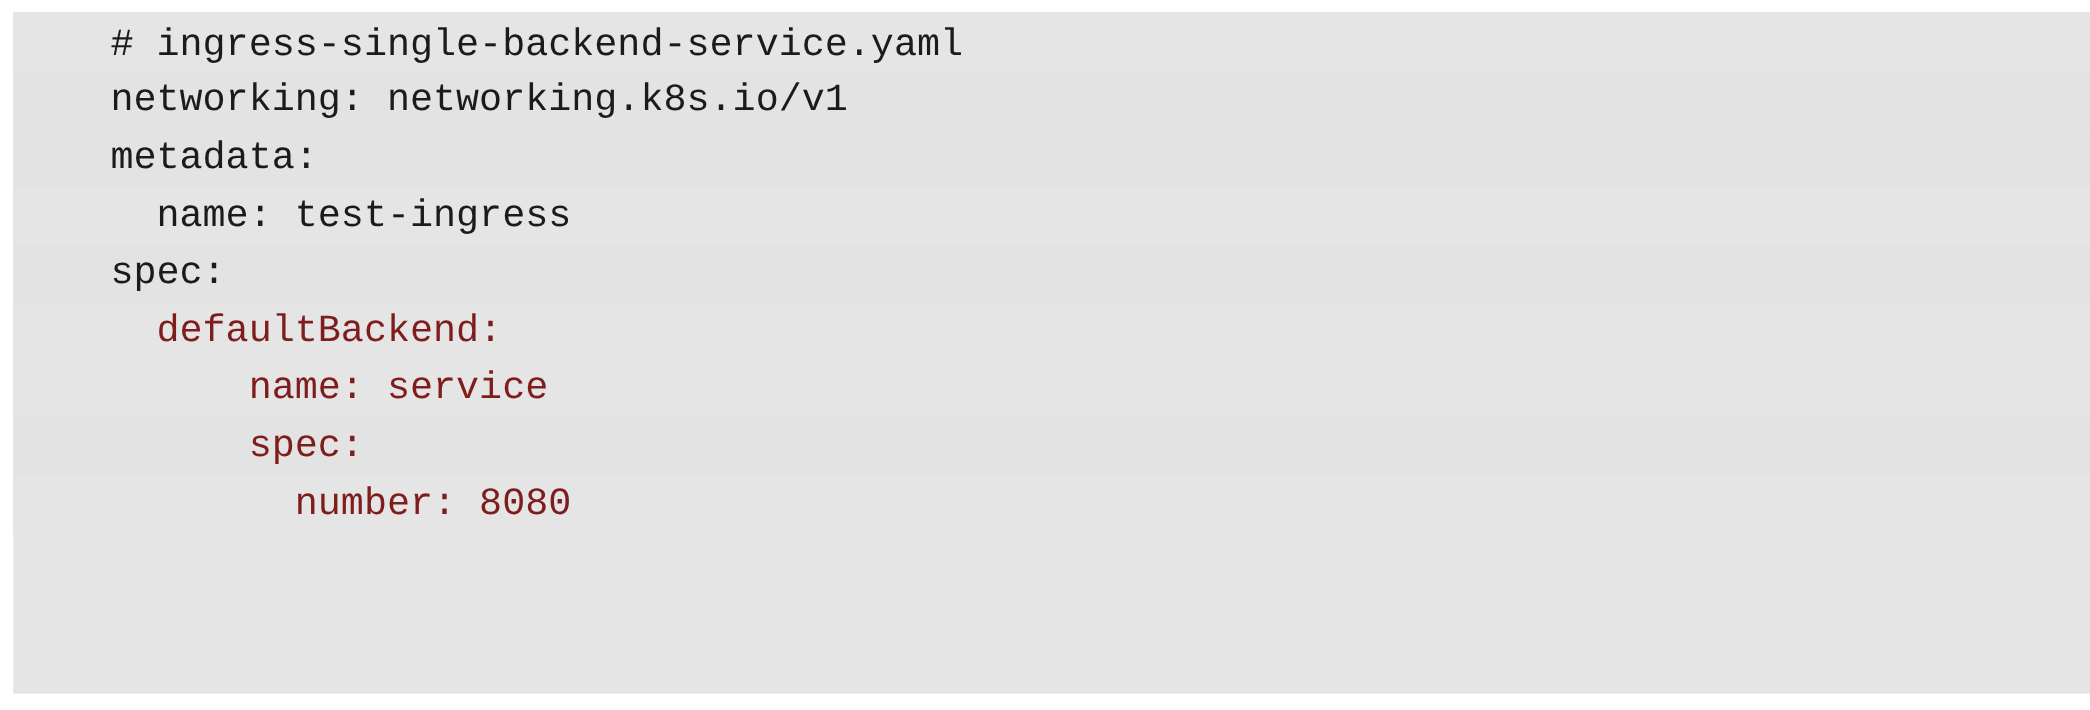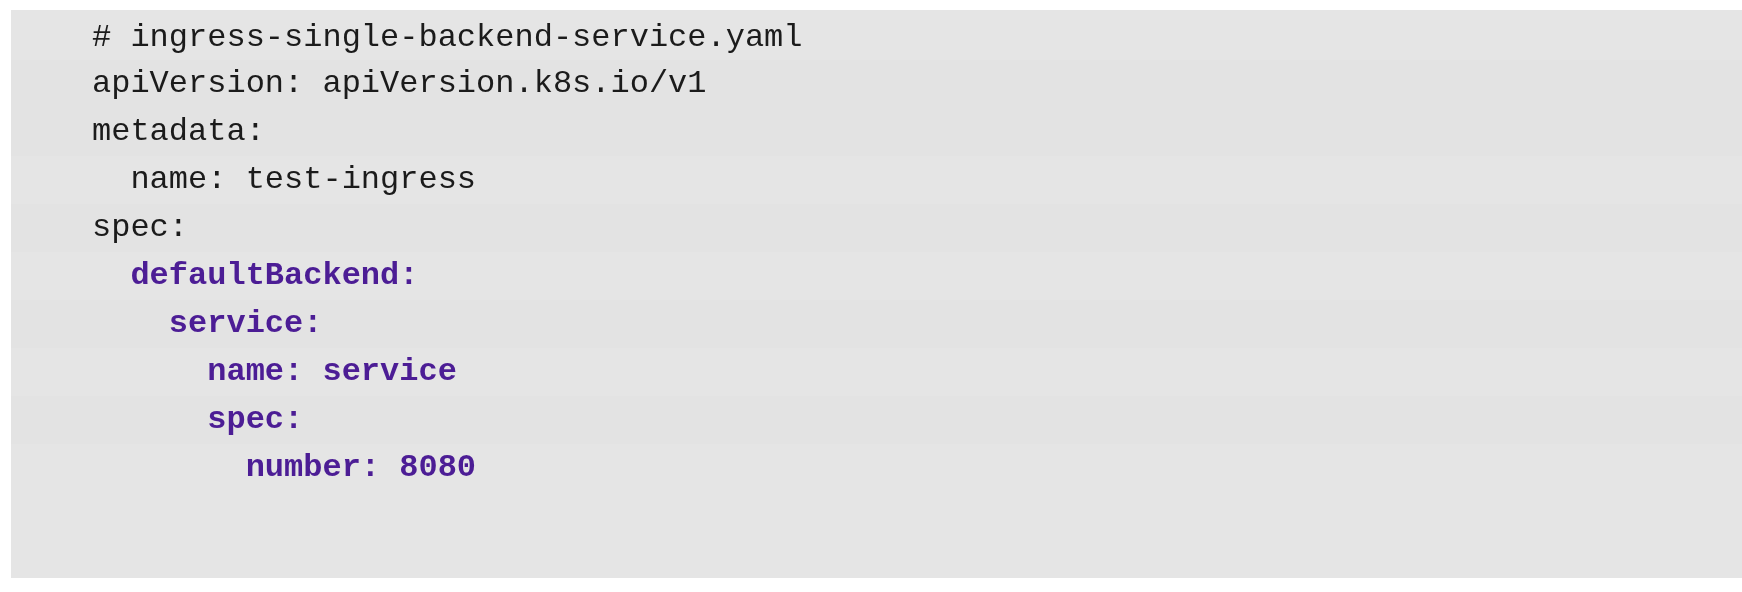--- a/index.html
+++ b/index.html
@@ -30,35 +30,34 @@
     white-space: pre;
     padding-left: 81px;
     letter-spacing: 0px;
     background: #e5e5e5;
     box-sizing: border-box;
   }
   .code-line.alt {
     background: #e3e3e3;
   }
   .code-line.bold {
-    font-weight: bold;
-    color: #4c1d95;
+    font-weight: normal;
+    color: #7f1d1d;
   }
   .code-line:first-child {
     height: 50px;
     line-height: 56px;
   }
 </style>
 </head>
 <body>
 
 <div id="code-block">
   <div class="code-line"># ingress-single-backend-service.yaml</div>
-  <div class="code-line alt">apiVersion: apiVersion.k8s.io/v1</div>
+  <div class="code-line alt">networking: networking.k8s.io/v1</div>
   <div class="code-line alt">metadata:</div>
   <div class="code-line">  name: test-ingress</div>
   <div class="code-line alt">spec:</div>
   <div class="code-line bold">  defaultBackend:</div>
-  <div class="code-line bold alt">    service:</div>
   <div class="code-line bold">      name: service</div>
   <div class="code-line bold alt">      spec:</div>
   <div class="code-line bold">        number: 8080</div>
 </div>
 
 </body></html>

